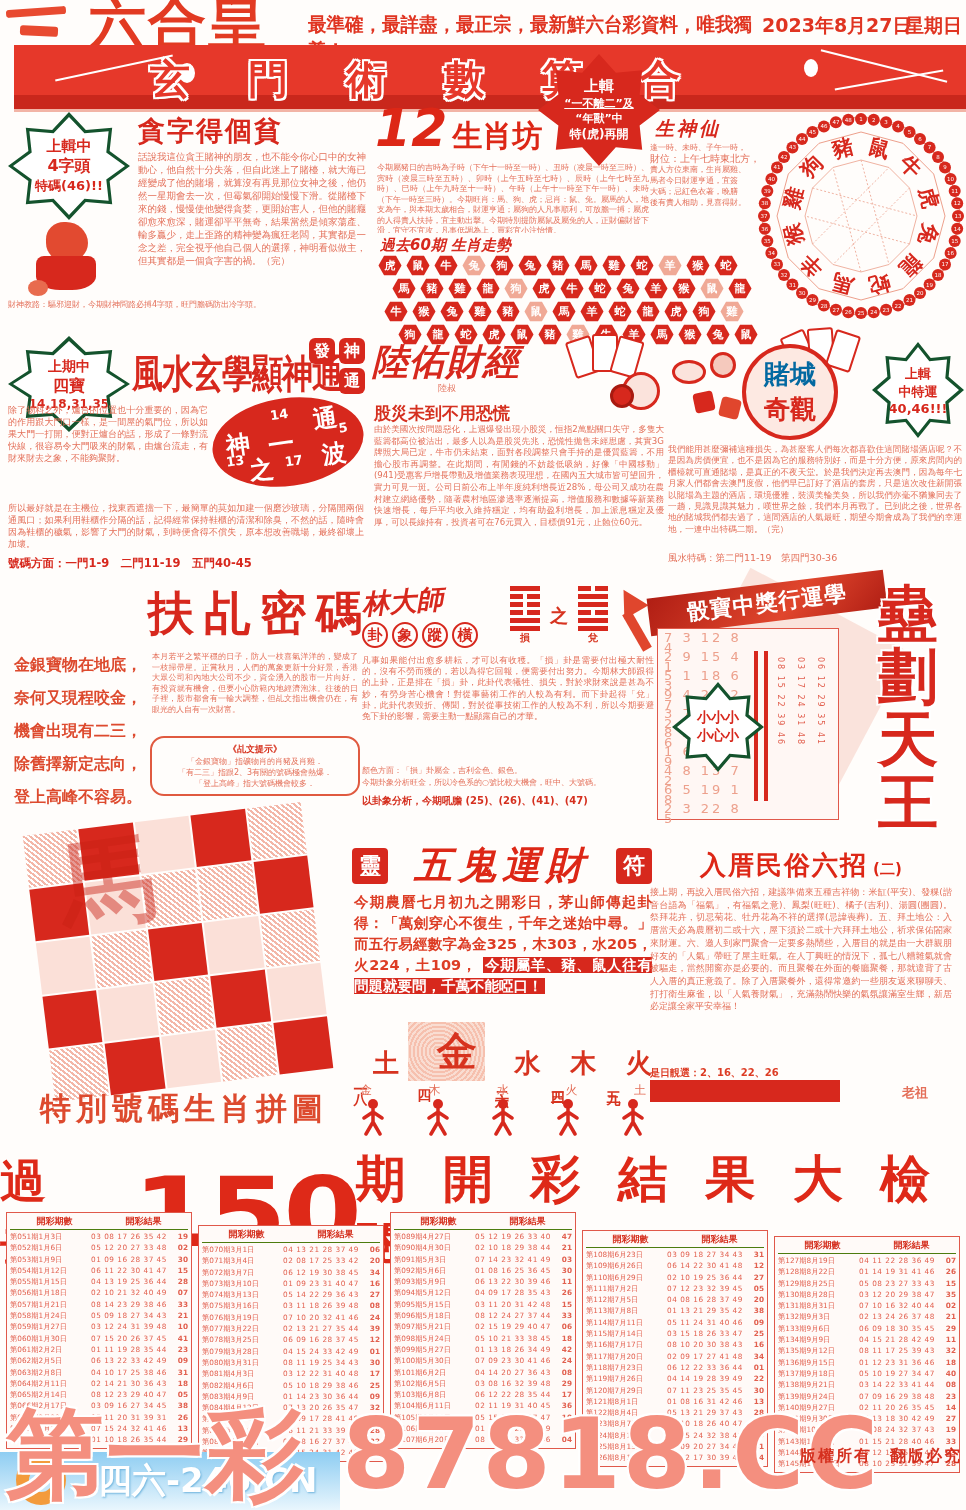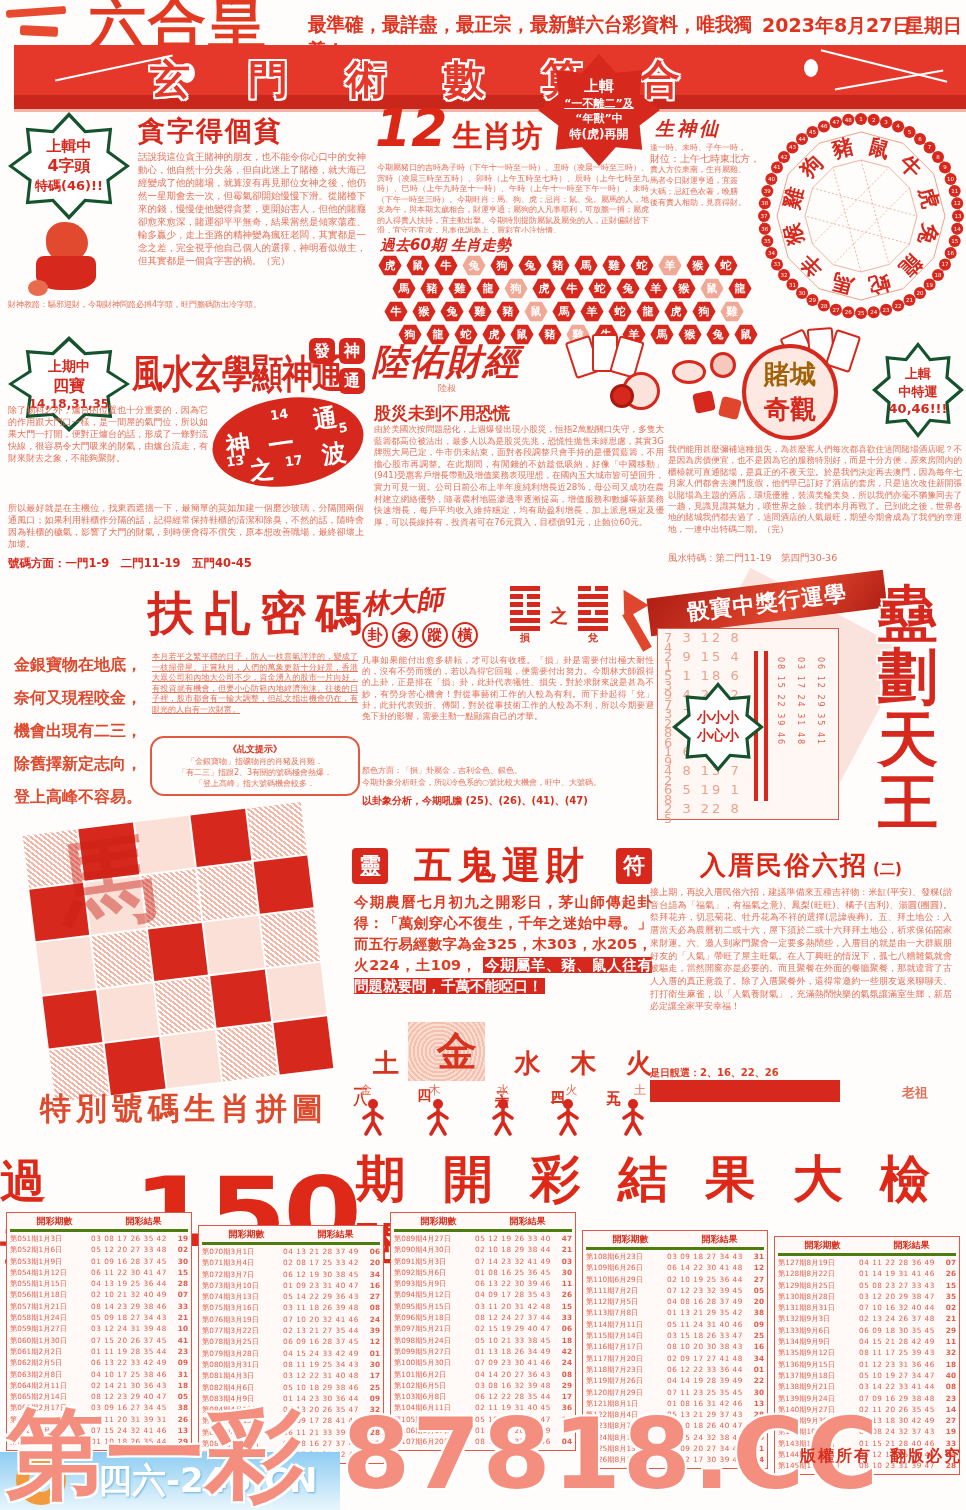--- a/index.html
+++ b/index.html
@@ -97,21 +97,21 @@
   .wel.big{background:repeating-radial-gradient(circle at 40% 50%, #f6c0ae 0 2px,#f9ddd2 2px 4px);padding:2px 8px;}
   .wel.big .el{font-size:40px;}
   .figure{width:26px;height:38px;}
 
   
   .res-banner{left:0;top:1146px;width:966px;display:flex;align-items:center;justify-content:center;gap:14px;color:#de2918;}
   .res-150{font-size:96px;font-weight:900;letter-spacing:-3px;transform:scaleX(1.18);line-height:80px;}
   .res-big{font-size:50px;font-weight:700;letter-spacing:10px;}
   .res-go{font-size:46px;font-weight:900;letter-spacing:14px;}
   .res-table{position:absolute;width:186px;border:1.5px solid #e0584a;background:#fffaf8;padding:2px 3px;}
-  .res-head{display:flex;justify-content:space-around;font-size:9px;font-weight:900;color:#d5301f;border-bottom:3px solid #4d7c0f;padding-bottom:1px;margin-bottom:1px;}
+  .res-head{display:flex;justify-content:space-around;font-size:9px;font-weight:900;color:#d5301f;border-bottom:1px solid #4d7c0f;padding-bottom:1px;margin-bottom:1px;}
   .res-row{display:flex;align-items:center;font-size:7.3px;line-height:11.3px;color:#e2604f;white-space:nowrap;}
   .res-row .rd{width:74px;overflow:hidden;}
   .res-row .rn{flex:1;text-align:center;letter-spacing:.5px;}
   .res-row .rs{width:14px;text-align:right;font-weight:bold;}
   .res-table:nth-child(1){left:6px;top:1212px;}
   .res-table:nth-child(2){left:198px;top:1225px;}
   .res-table:nth-child(3){left:390px;top:1212px;}
   .res-table:nth-child(4){left:582px;top:1230px;}
   .res-table:nth-child(5){left:774px;top:1236px;}
 
@@ -413,42 +413,42 @@
   <div class="abs" style="left:666px;top:334px;width:300px;height:100px;">
     <div class="coin" style="left:6px;top:26px;width:34px;height:24px;border-radius:50%;"></div>
     <div class="coin" style="left:44px;top:18px;width:26px;height:26px;background:#f5c9bd;"></div>
     <div class="die" style="left:28px;top:58px;transform:rotate(-12deg);"></div>
     <div class="die" style="left:54px;top:64px;transform:rotate(14deg);background:#e0462d;"></div>
     <div class="card" style="left:120px;top:-2px;transform:rotate(-24deg);"></div>
     <div class="card" style="left:142px;top:-6px;transform:rotate(-4deg);"></div>
     <div class="card" style="left:164px;top:-2px;transform:rotate(18deg);"></div>
   </div>
   <div class="stamp-circle" style="left:742px;top:344px;width:96px;height:96px;">
-    <div style="font-size:26px;font-weight:900;color:#a16207;">賭城</div>
+    <div style="font-size:26px;font-weight:900;color:#0369a1;">賭城</div>
     <div style="font-size:26px;font-weight:900;color:#d7281d;">奇觀</div>
   </div>
   <div class="abs burst white" style="left:872px;top:342px;width:92px;height:96px;">
     <div class="inner" style="font-weight:900;">
       <div style="font-size:13px;">上輯</div>
       <div style="font-size:13px;">中特運</div>
       <div style="font-size:13px;">40,46!!!</div>
     </div>
   </div>
   <div class="abs just" style="left:668px;top:444px;width:294px;height:104px;overflow:hidden;font-size:8.6px;line-height:11.4px;color:#e4705a;">我們能用甚麼彌補這種損失，為甚麼客人們每次都喜歡住這間賭場酒店呢？不是因為房價便宜，也不是因為它的服務特別好，而是十分方便，原來房間內的櫃檯就可直通賭場，是真正的不夜天堂。於是我們決定再去澳門，因為每年七月家人們都會去澳門度假，他們早已訂好了酒店的套房，只是這次改住新開張以賭場為主題的酒店，環境優雅，裝潢美輪美奐，所以我們亦毫不猶豫同去了一趟，見識見識其魅力，嘆世界之餘，我們本月再戰了。已到此之後，世界各地的賭城我們都去過了，這間酒店的人氣最旺，期望今期會成為了我們的幸運地，一連中出特碼二期。（完）</div>
   <div class="abs" style="left:668px;top:552px;font-size:9.5px;color:#e4705a;">風水特碼：第二門11-19　第四門30-36</div>
 
   <div class="abs title-lg" style="left:148px;top:583px;font-size:46px;letter-spacing:10px;">扶乩密碼</div>
   <div class="abs" id="fuji-poem" style="left:14px;top:648px;width:135px;">
       <div class="poemline">金銀寶物在地底，</div>
       <div class="poemline">奈何又現程咬金，</div>
       <div class="poemline">機會出現有二三，</div>
       <div class="poemline">除舊擇新定志向，</div>
       <div class="poemline">登上高峰不容易。</div>
     </div>
-  <div class="abs body-xs just" style="left:152px;top:652px;width:206px;height:76px;overflow:hidden;text-decoration:underline;">本月若平之繁平穩的日子，防人一枝喜氣洋洋的，變成了一枝掃帚星。正賞秋月，人們的萬象更新十分好景，香港大眾公司和內地大公司不少，資金湧入的股市一片向好，有投資就有機會，但要小心防範內地經濟泡沫。往後的日子裡，股市都會有一輪大調整，但乩文指出機會仍在，有眼光的人自有一次財富。</div>
+  <div class="abs body-xs just" style="left:152px;top:652px;width:206px;height:76px;overflow:hidden;">本月若平之繁平穩的日子，防人一枝喜氣洋洋的，變成了一枝掃帚星。正賞秋月，人們的萬象更新十分好景，香港大眾公司和內地大公司不少，資金湧入的股市一片向好，有投資就有機會，但要小心防範內地經濟泡沫。往後的日子裡，股市都會有一輪大調整，但乩文指出機會仍在，有眼光的人自有一次財富。</div>
   <div class="abs tipbox" style="left:150px;top:736px;width:210px;">
     <div class="b" style="font-size:9px;">《乩文提示》</div>
     <div id="fuji-tiplines">
         <div style="font-size: 8px; line-height: 11px; color: rgb(228, 112, 90);">「金銀寶物」指礦物肖的肖豬及肖雞．</div>
         <div style="font-size: 8px; line-height: 11px; color: rgb(228, 112, 90);">「有二三」指跟2、3有關的號碼極會熱爆．</div>
         <div style="font-size: 8px; line-height: 11px; color: rgb(228, 112, 90);">「登上高峰」指大號碼機會較多．</div>
       </div>
   </div>
 
   <div class="abs" style="left:362px;top:582px;width:130px;">
@@ -582,21 +582,21 @@
       <div class="jcell s"></div>
       <div class="jcell l"></div>
       <div class="jcell h"></div>
       <div class="jcell s"></div>
     </div>
   <div class="abs jigsaw-char">馬</div>
   <div class="abs title-lg" style="left:40px;top:1088px;font-size:31px;letter-spacing:5px;color:#dd4a2e;">特別號碼生肖拼圖</div>
 
   <div class="abs" style="left:352px;top:840px;width:300px;display:flex;align-items:center;justify-content:space-between;">
     <div style="width:36px;height:36px;background:#d7281d;color:#fff;font-weight:900;font-size:22px;display:flex;align-items:center;justify-content:center;border-radius:4px;">靈</div>
-    <div style="font-size:38px;font-weight:900;color:#dd2716;letter-spacing:6px;">五鬼運財</div>
+    <div style="font-size:38px;font-weight:900;font-style:italic;color:#dd2716;letter-spacing:6px;">五鬼運財</div>
     <div style="width:36px;height:36px;background:#d7281d;color:#fff;font-weight:900;font-size:22px;display:flex;align-items:center;justify-content:center;border-radius:4px;">符</div>
   </div>
   <div class="abs just" style="left:354px;top:892px;width:298px;font-size:14.5px;line-height:21px;font-weight:bold;color:#dd3c24;">
     <span>今期農曆七月初九之開彩日，茅山師傳起卦得：「萬劍穿心不復生，千年之迷始中尋。」而五行易經數字為金325，木303，水205，火224，土109，</span>
     <span style="background:#d7281d;color:#fff;padding:0 2px;">今期屬羊、豬、鼠人往有問題就要問，千萬不能啞口！</span>
   </div>
   <div class="abs" id="wugui-elements" style="left:352px;top:1022px;width:300px;display:flex;justify-content:space-between;align-items:flex-end;">
       <div class="wel">
         <span class="top">一八</span>
         <span class="el">土</span>

